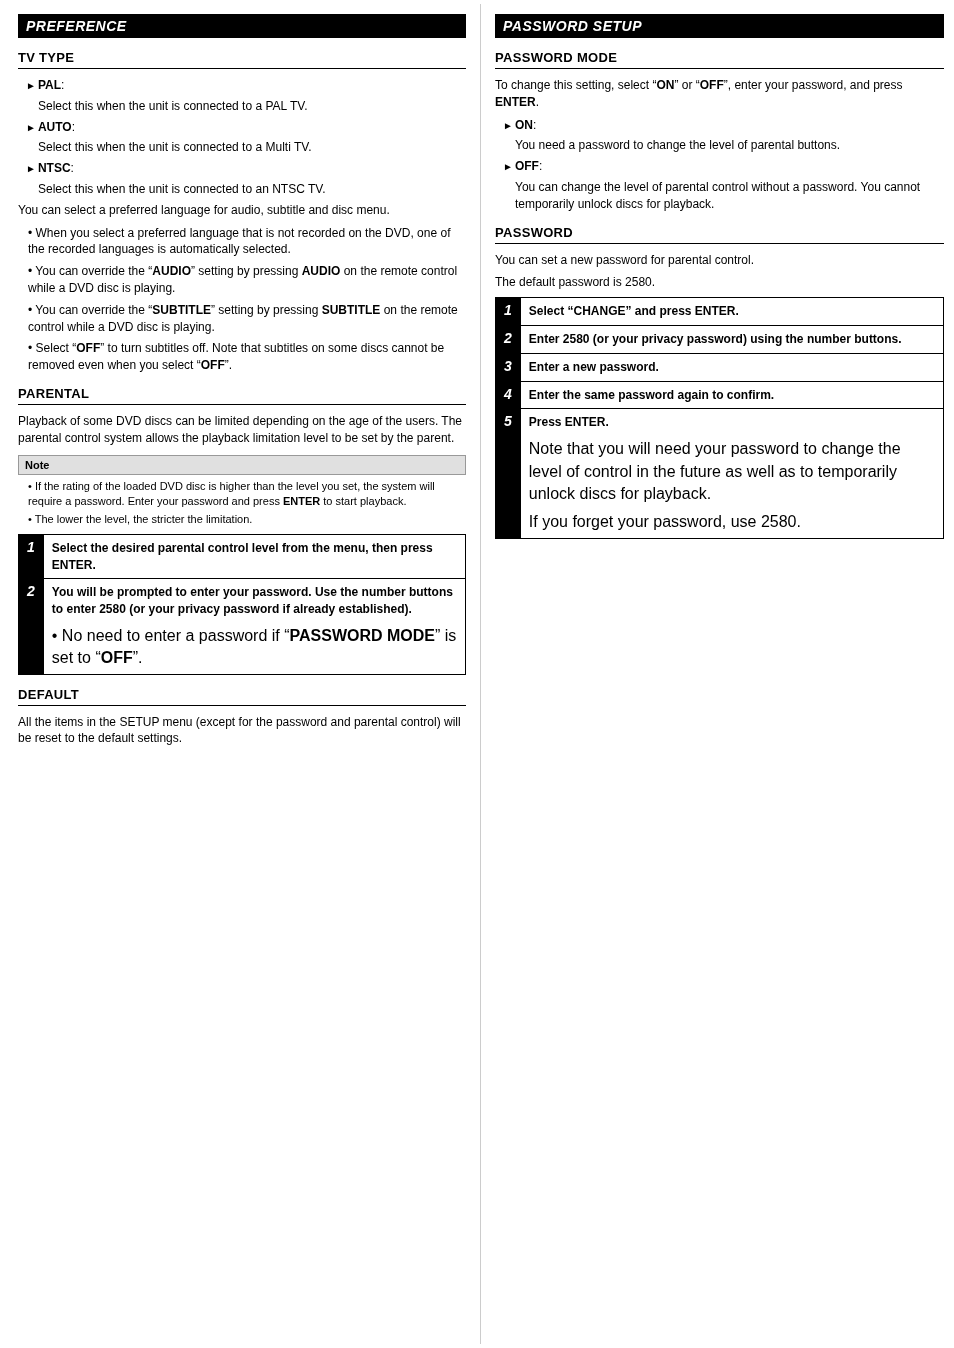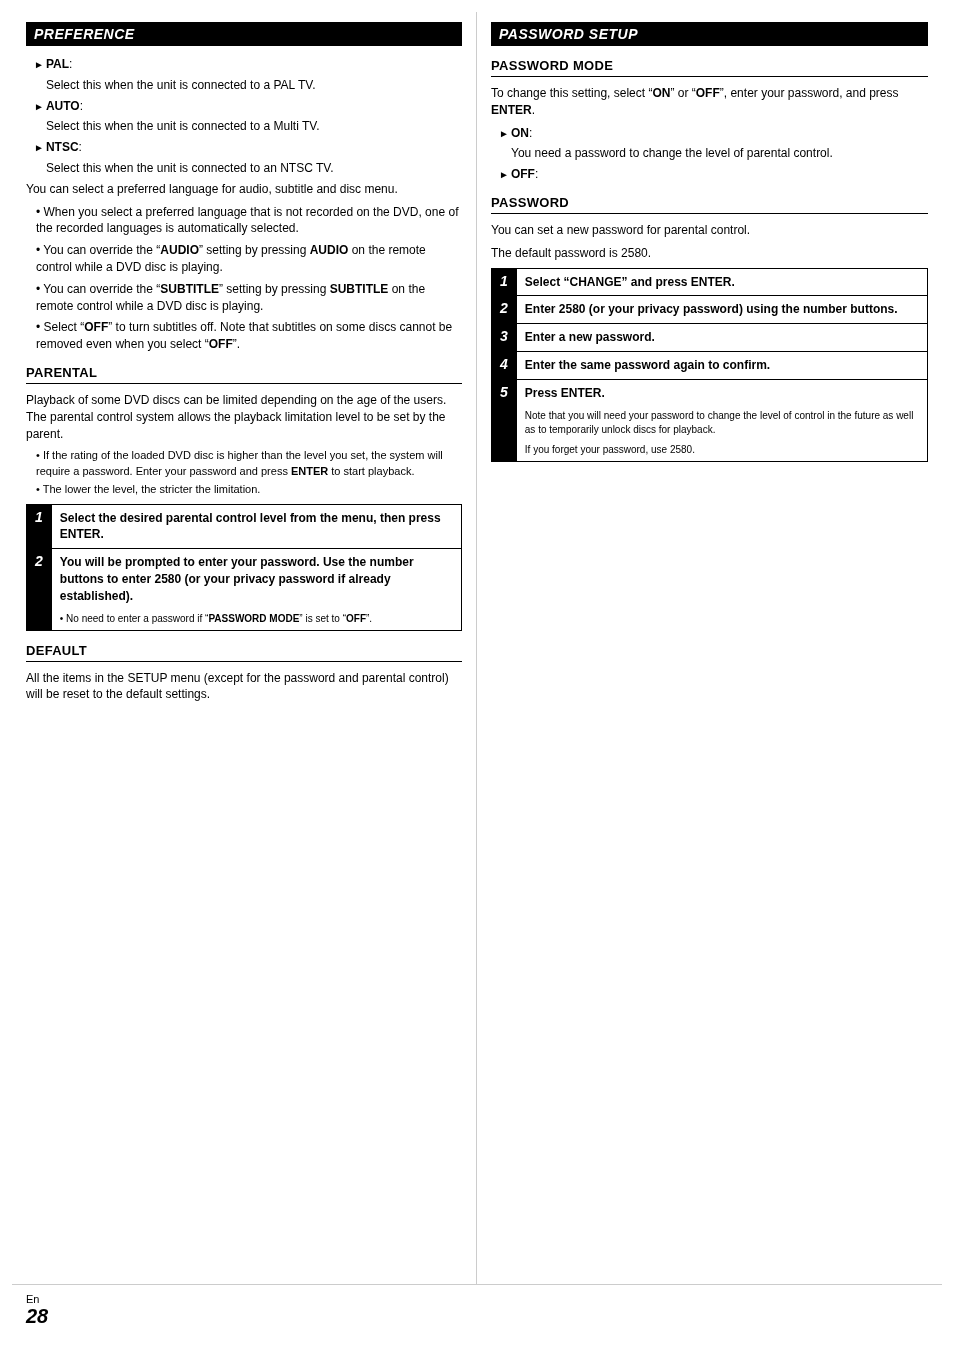--- a/index.html
+++ b/index.html
@@ -6,24 +6,23 @@
     body {
       font-family: Arial, Helvetica, sans-serif;
       font-size: 12px;
       background: #fff;
       color: #000;
       width: 954px;
       min-height: 1348px;
     }
     .page {
       display: flex;
-      flex-direction: column;
       width: 954px;
       min-height: 1348px;
-      padding: 12px;
+      padding: 4px;
     }
     .content-area {
       display: flex;
       flex: 1;
     }
     .left-col {
       width: 477px;
       padding: 10px 14px;
       border-right: 1px solid #ccc;
     }
@@ -113,21 +112,21 @@
     .step-content {
       padding: 5px 8px;
       font-size: 12px;
       line-height: 1.4;
     }
     .step-content strong {
       font-weight: bold;
     }
     .step-sub {
       padding: 2px 8px 4px 8px;
-      font-size: 10px;
+      font-size: 16px;
       line-height: 1.4;
     }
     .footer {
       display: flex;
       align-items: flex-end;
       padding: 8px 14px;
       border-top: 1px solid #ccc;
     }
     .page-info {
       font-size: 11px;
@@ -143,20 +142,21 @@
   </style>
 </head>
 <body>
 
 <div class="page">
   <div class="content-area">
 
     <div class="left-col">
       <div class="section-header">PREFERENCE</div>
 
+      <div class="subsection-title">TV TYPE</div>
       <div class="arrow-item">
         <span class="arrow">►</span><strong>PAL</strong>:
       </div>
       <div class="sub-text">Select this when the unit is connected to a PAL TV.</div>
       <div class="arrow-item">
         <span class="arrow">►</span><strong>AUTO</strong>:
       </div>
       <div class="sub-text">Select this when the unit is connected to a Multi TV.</div>
       <div class="arrow-item">
         <span class="arrow">►</span><strong>NTSC</strong>:
@@ -164,20 +164,21 @@
       <div class="sub-text">Select this when the unit is connected to an NTSC TV.</div>
 
       <p>You can select a preferred language for audio, subtitle and disc menu.</p>
       <div class="bullet-item">• <span>When you select a preferred language that is not recorded on the DVD, one of the recorded languages is automatically selected.</span></div>
       <div class="bullet-item">• You can override the “<strong>AUDIO</strong>” setting by pressing <strong>AUDIO</strong> on the remote control while a DVD disc is playing.</div>
       <div class="bullet-item">• You can override the “<strong>SUBTITLE</strong>” setting by pressing <strong>SUBTITLE</strong> on the remote control while a DVD disc is playing.</div>
       <div class="bullet-item">• Select “<strong>OFF</strong>” to turn subtitles off. Note that subtitles on some discs cannot be removed even when you select “<strong>OFF</strong>”.</div>
 
       <div class="subsection-title">PARENTAL</div>
       <p>Playback of some DVD discs can be limited depending on the age of the users. The parental control system allows the playback limitation level to be set by the parent.</p>
+      <div class="note-box">Note</div>
       <div class="note-item">• If the rating of the loaded DVD disc is higher than the level you set, the system will require a password. Enter your password and press <strong>ENTER</strong> to start playback.</div>
       <div class="note-item">• <span>The lower the level, the stricter the limitation.</span></div>
 
       <table class="step-table">
         <tbody>
             <tr>
           <td class="step-num"><em>1</em></td>
           <td class="step-content"><strong>Select the desired parental control level from the menu, then press ENTER.</strong></td>
         </tr>
         <tr>
@@ -195,24 +196,25 @@
     </div>
 
     <div class="right-col">
       <div class="section-header">PASSWORD SETUP</div>
 
       <div class="subsection-title">PASSWORD MODE</div>
       <p>To change this setting, select “<strong>ON</strong>” or “<strong>OFF</strong>”, enter your password, and press <strong>ENTER</strong>.</p>
       <div class="arrow-item">
         <span class="arrow">►</span><strong>ON</strong>:
       </div>
-      <div class="sub-text">You need a password to change the level of parental control.</div>
+      <div class="sub-text">You need a password to change the level of parental buttons.</div>
       <div class="arrow-item">
         <span class="arrow">►</span><strong>OFF</strong>:
       </div>
+      <div class="sub-text">You can change the level of parental control without a password. You cannot temporarily unlock discs for playback.</div>
 
       <div class="subsection-title">PASSWORD</div>
       <p>You can set a new password for parental control.</p>
       <p>The default password is 2580.</p>
 
       <table class="step-table">
         <tbody>
             <tr>
           <td class="step-num"><em>1</em></td>
           <td class="step-content"><strong>Select “CHANGE” and press ENTER.</strong></td>

